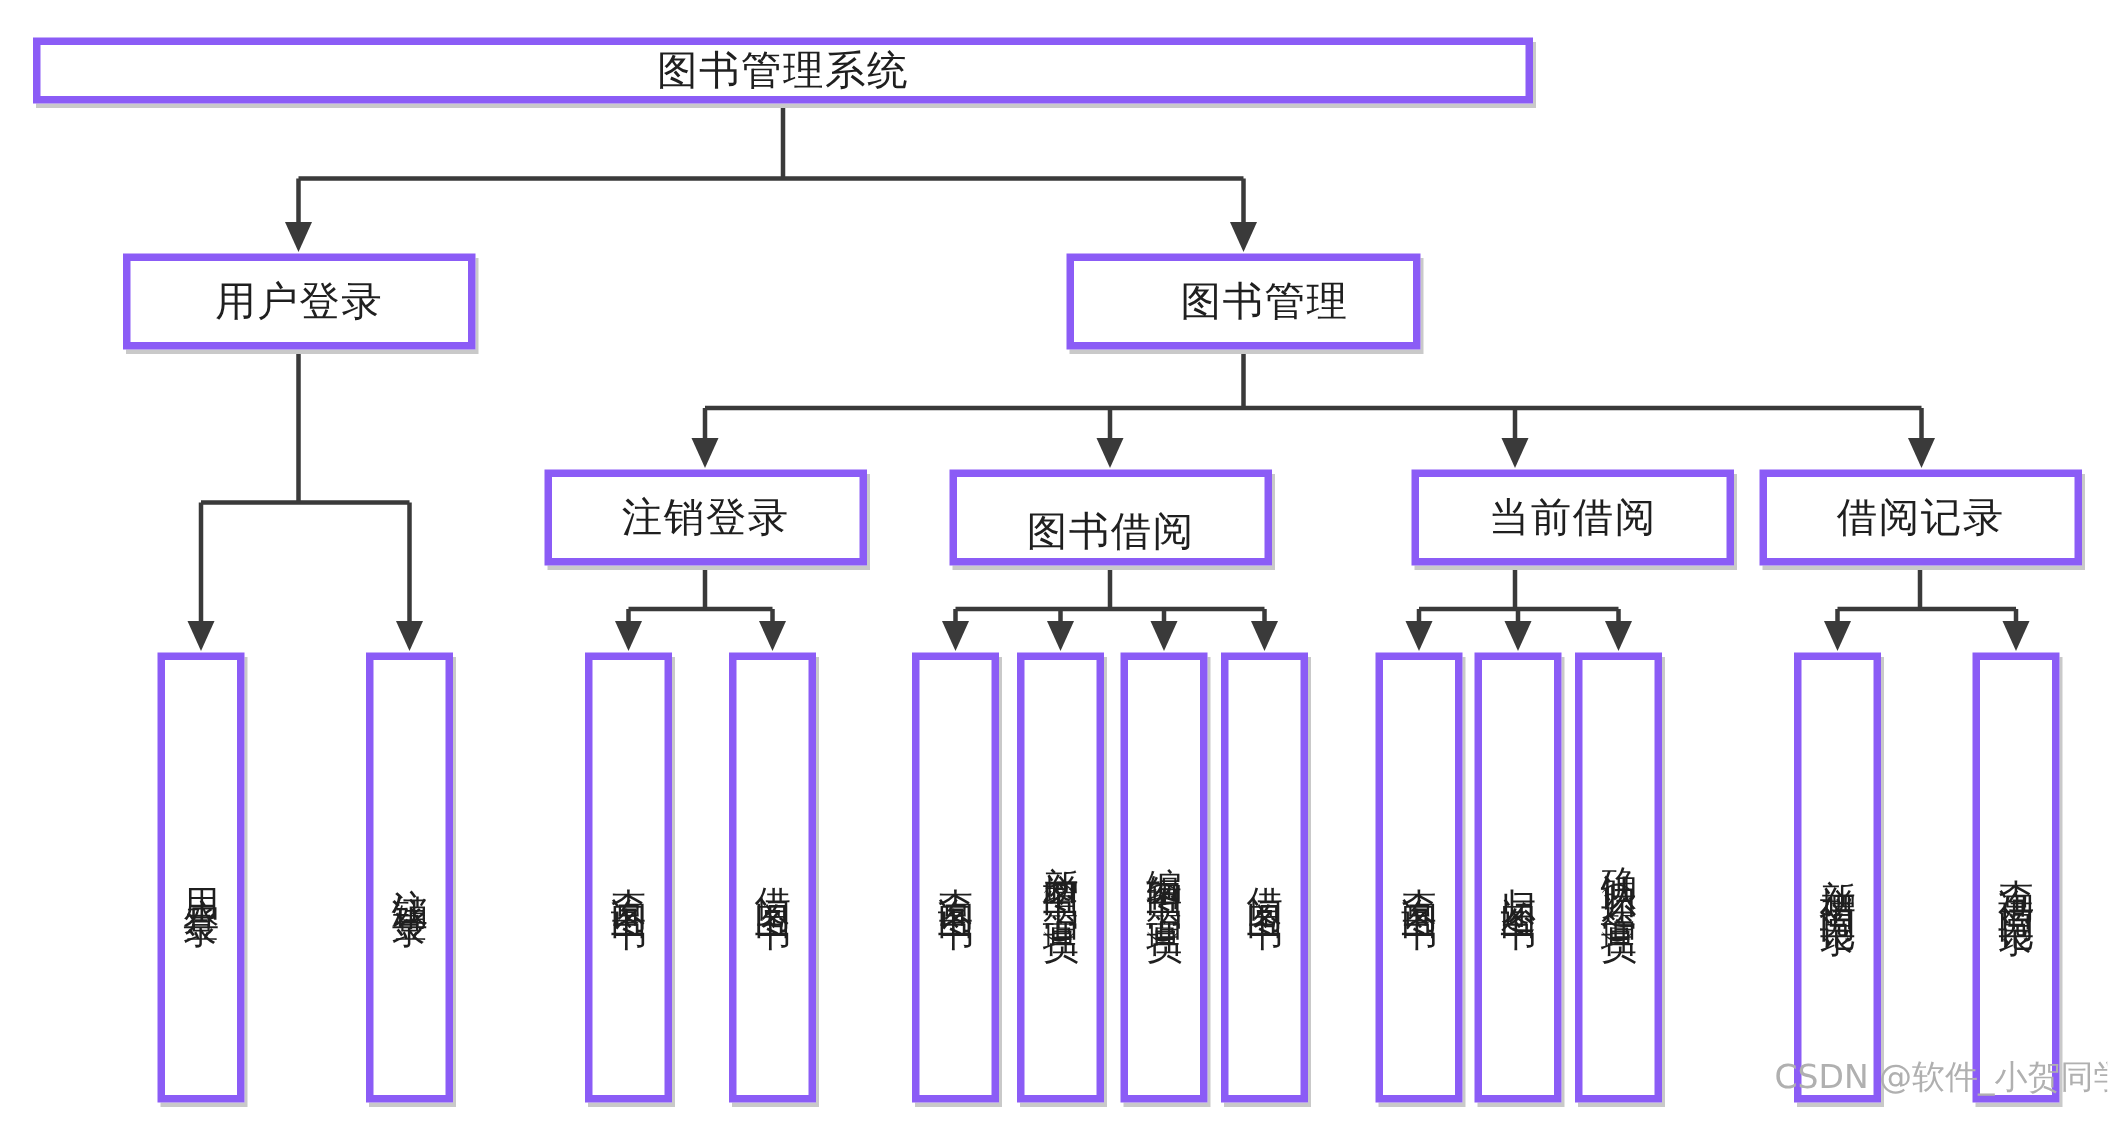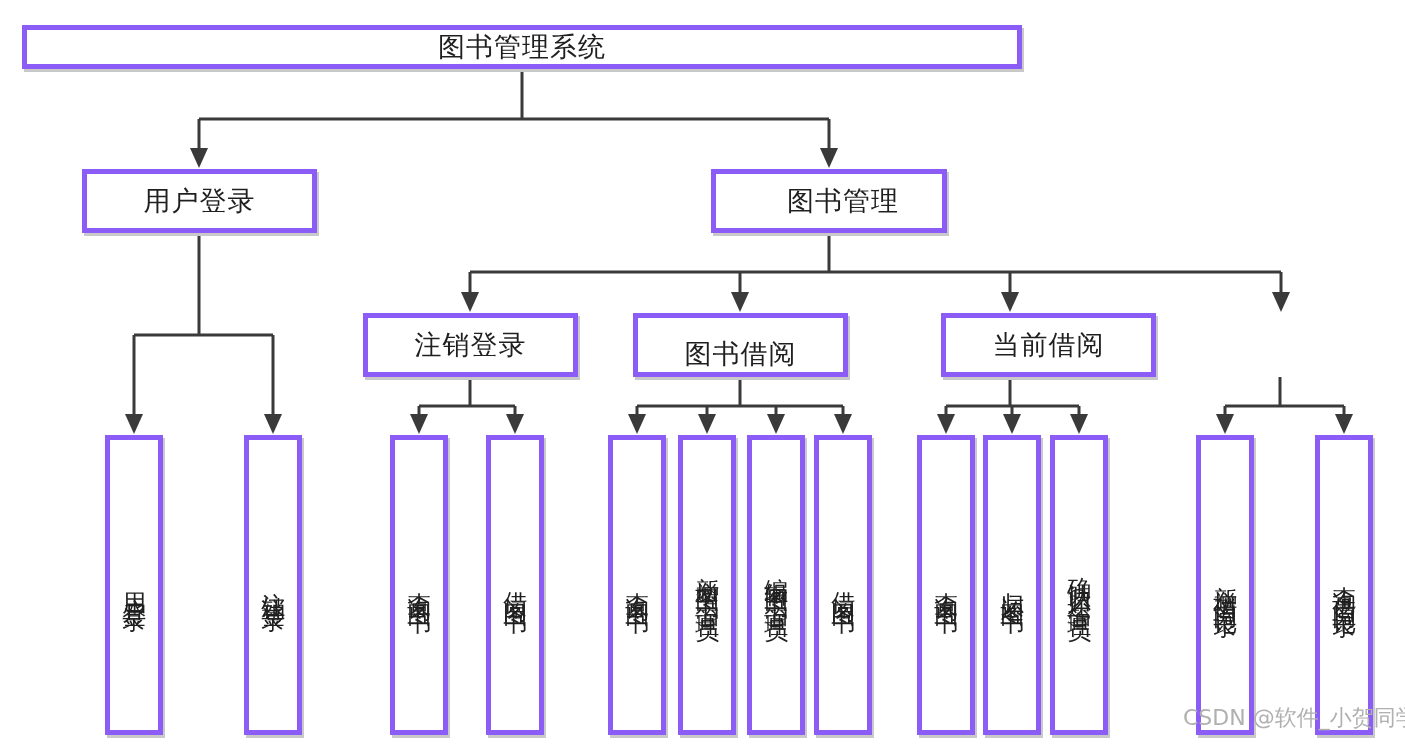--- a/index.html
+++ b/index.html
@@ -115,20 +115,23 @@
 
   <div class="node l3 l3a">
     <span class="hlabel">注销登录</span>
   </div>
   <div class="node l3 l3b">
     <span class="hlabel">图书借阅</span>
   </div>
   <div class="node l3 l3c">
     <span class="hlabel">当前借阅</span>
   </div>
+  <div class="node l3 l3d">
+    <span class="hlabel">借阅记录</span>
+  </div>
 
   <div class="node leaf f01">
     <span>用户登录</span>
   </div>
   <div class="node leaf f02">
     <span>注销登录</span>
   </div>
   <div class="node leaf f03">
     <span>查询图书</span>
   </div>

